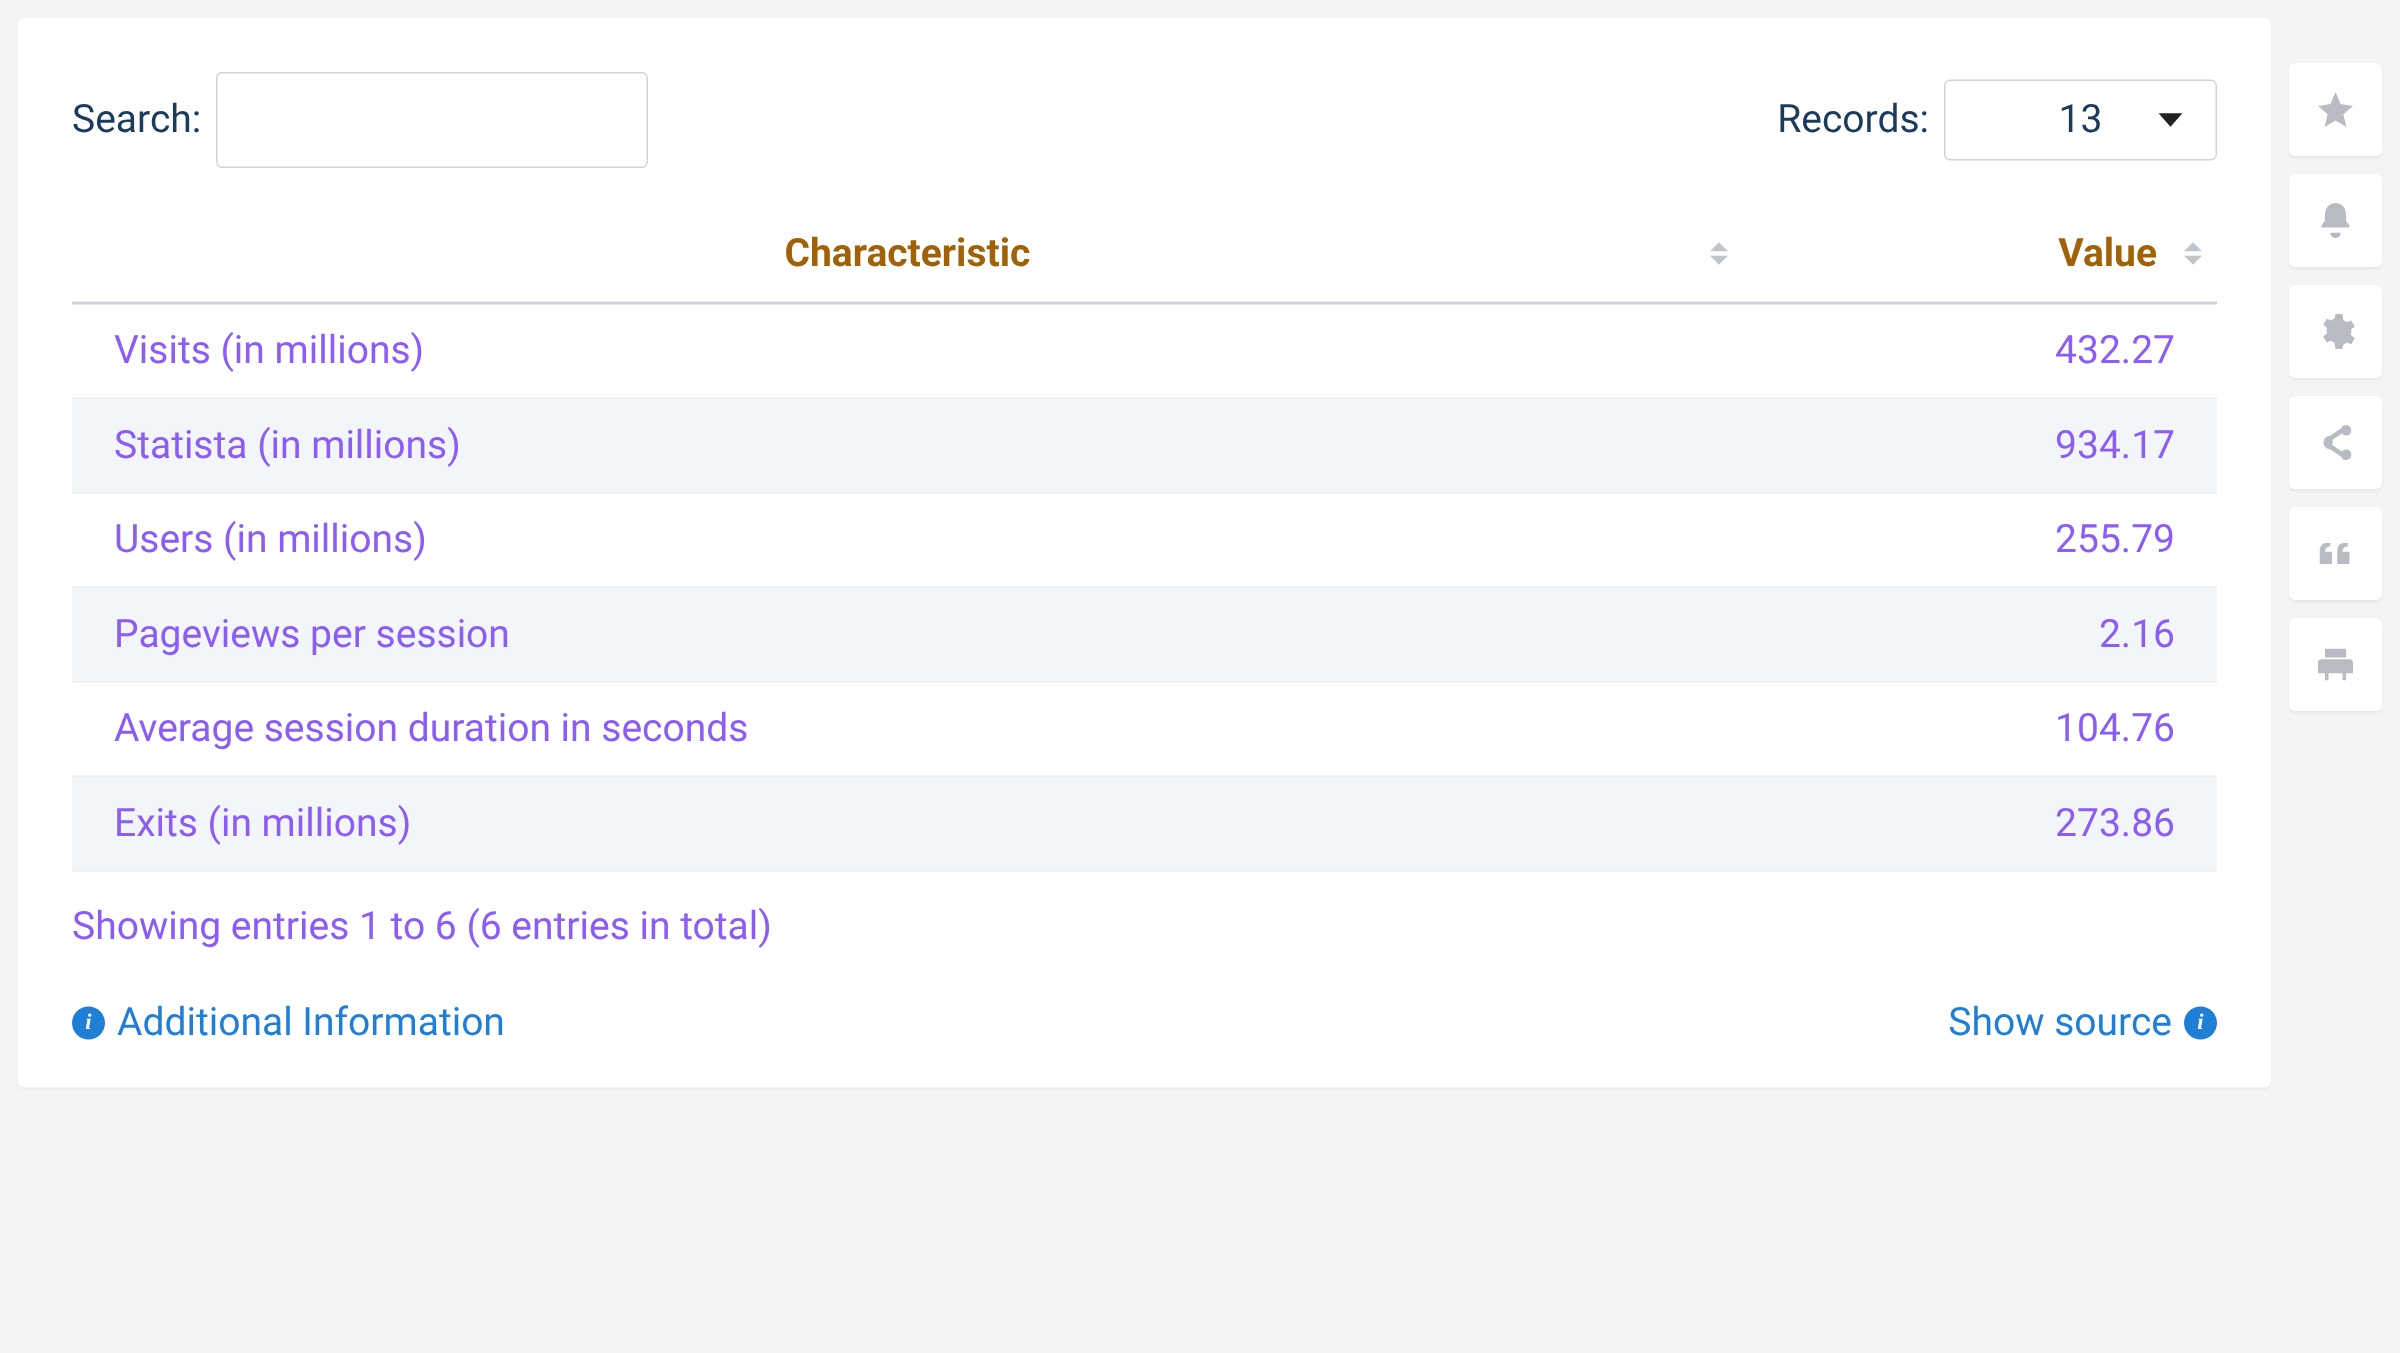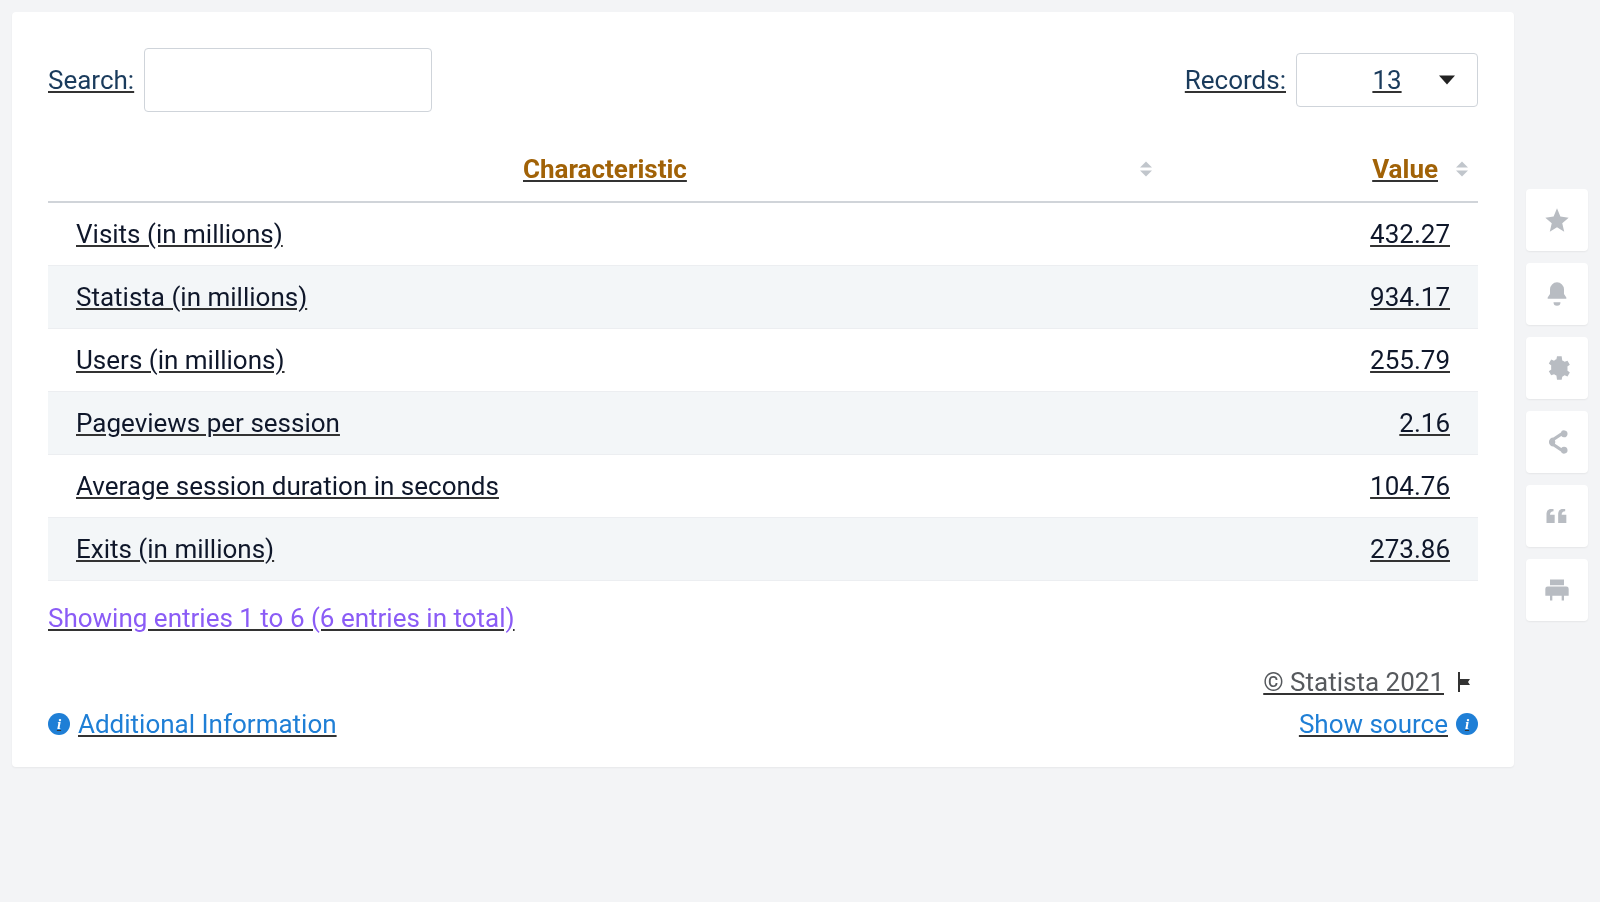--- a/index.html
+++ b/index.html
@@ -6,22 +6,21 @@
 body {
   font-family: -apple-system, BlinkMacSystemFont, "Segoe UI", Roboto, Helvetica, Arial, sans-serif;
   background: #f3f4f6;
   padding: 12px;
   font-size: 16px;
   color: #333;
 }
 .wrap {
   display: flex;
   gap: 12px;
-  align-items: center;
-  text-decoration: underline;
+  align-items: flex-start;
 }
 .card {
   flex: 1;
   background: #fff;
   border-radius: 4px;
   box-shadow: 0 1px 2px rgba(0,0,0,0.05);
   padding: 36px 36px 28px 36px;
 }
 .controls {
   display: flex;
@@ -94,21 +93,21 @@
 }
 .sort-arrows span {
   width: 0; height: 0;
   border-left: 6px solid transparent;
   border-right: 6px solid transparent;
 }
 .sort-arrows .up { border-bottom: 6px solid #c1c6cc; }
 .sort-arrows .down { border-top: 6px solid #c1c6cc; }
 tbody td {
   font-size: 26px;
-  color: #0f172a;
+  color: #8b5cf6;
   padding: 16px 28px;
   border-bottom: 1px solid #eceef1;
 }
 tbody td.value-cell { text-align: right; }
 tbody tr:nth-child(even) { background: #f3f6f8; }
 .status-line {
   margin-top: 22px;
   font-size: 26px;
   color: #8b5cf6;
 }
@@ -234,26 +233,20 @@
     </table>
 
     <div class="status-line">Showing entries 1 to 6 (6 entries in total)</div>
 
     <div class="footer">
       <div class="link">
         <span class="info-badge">i</span>
         <span>Additional Information</span>
       </div>
       <div class="footer-right">
-        <div class="copyright">
-          <span>© Statista 2021</span>
-          <svg width="24" height="24" viewBox="0 0 24 24" fill="#333">
-              <path d="M4 2v20h2v-7h10l-2-3 2-3H6V2H4z"></path>
-            </svg>
-        </div>
         <div class="link">
           <span>Show source</span>
           <span class="info-badge">i</span>
         </div>
       </div>
     </div>
 
   </div>
 
   <div class="sidebar">

